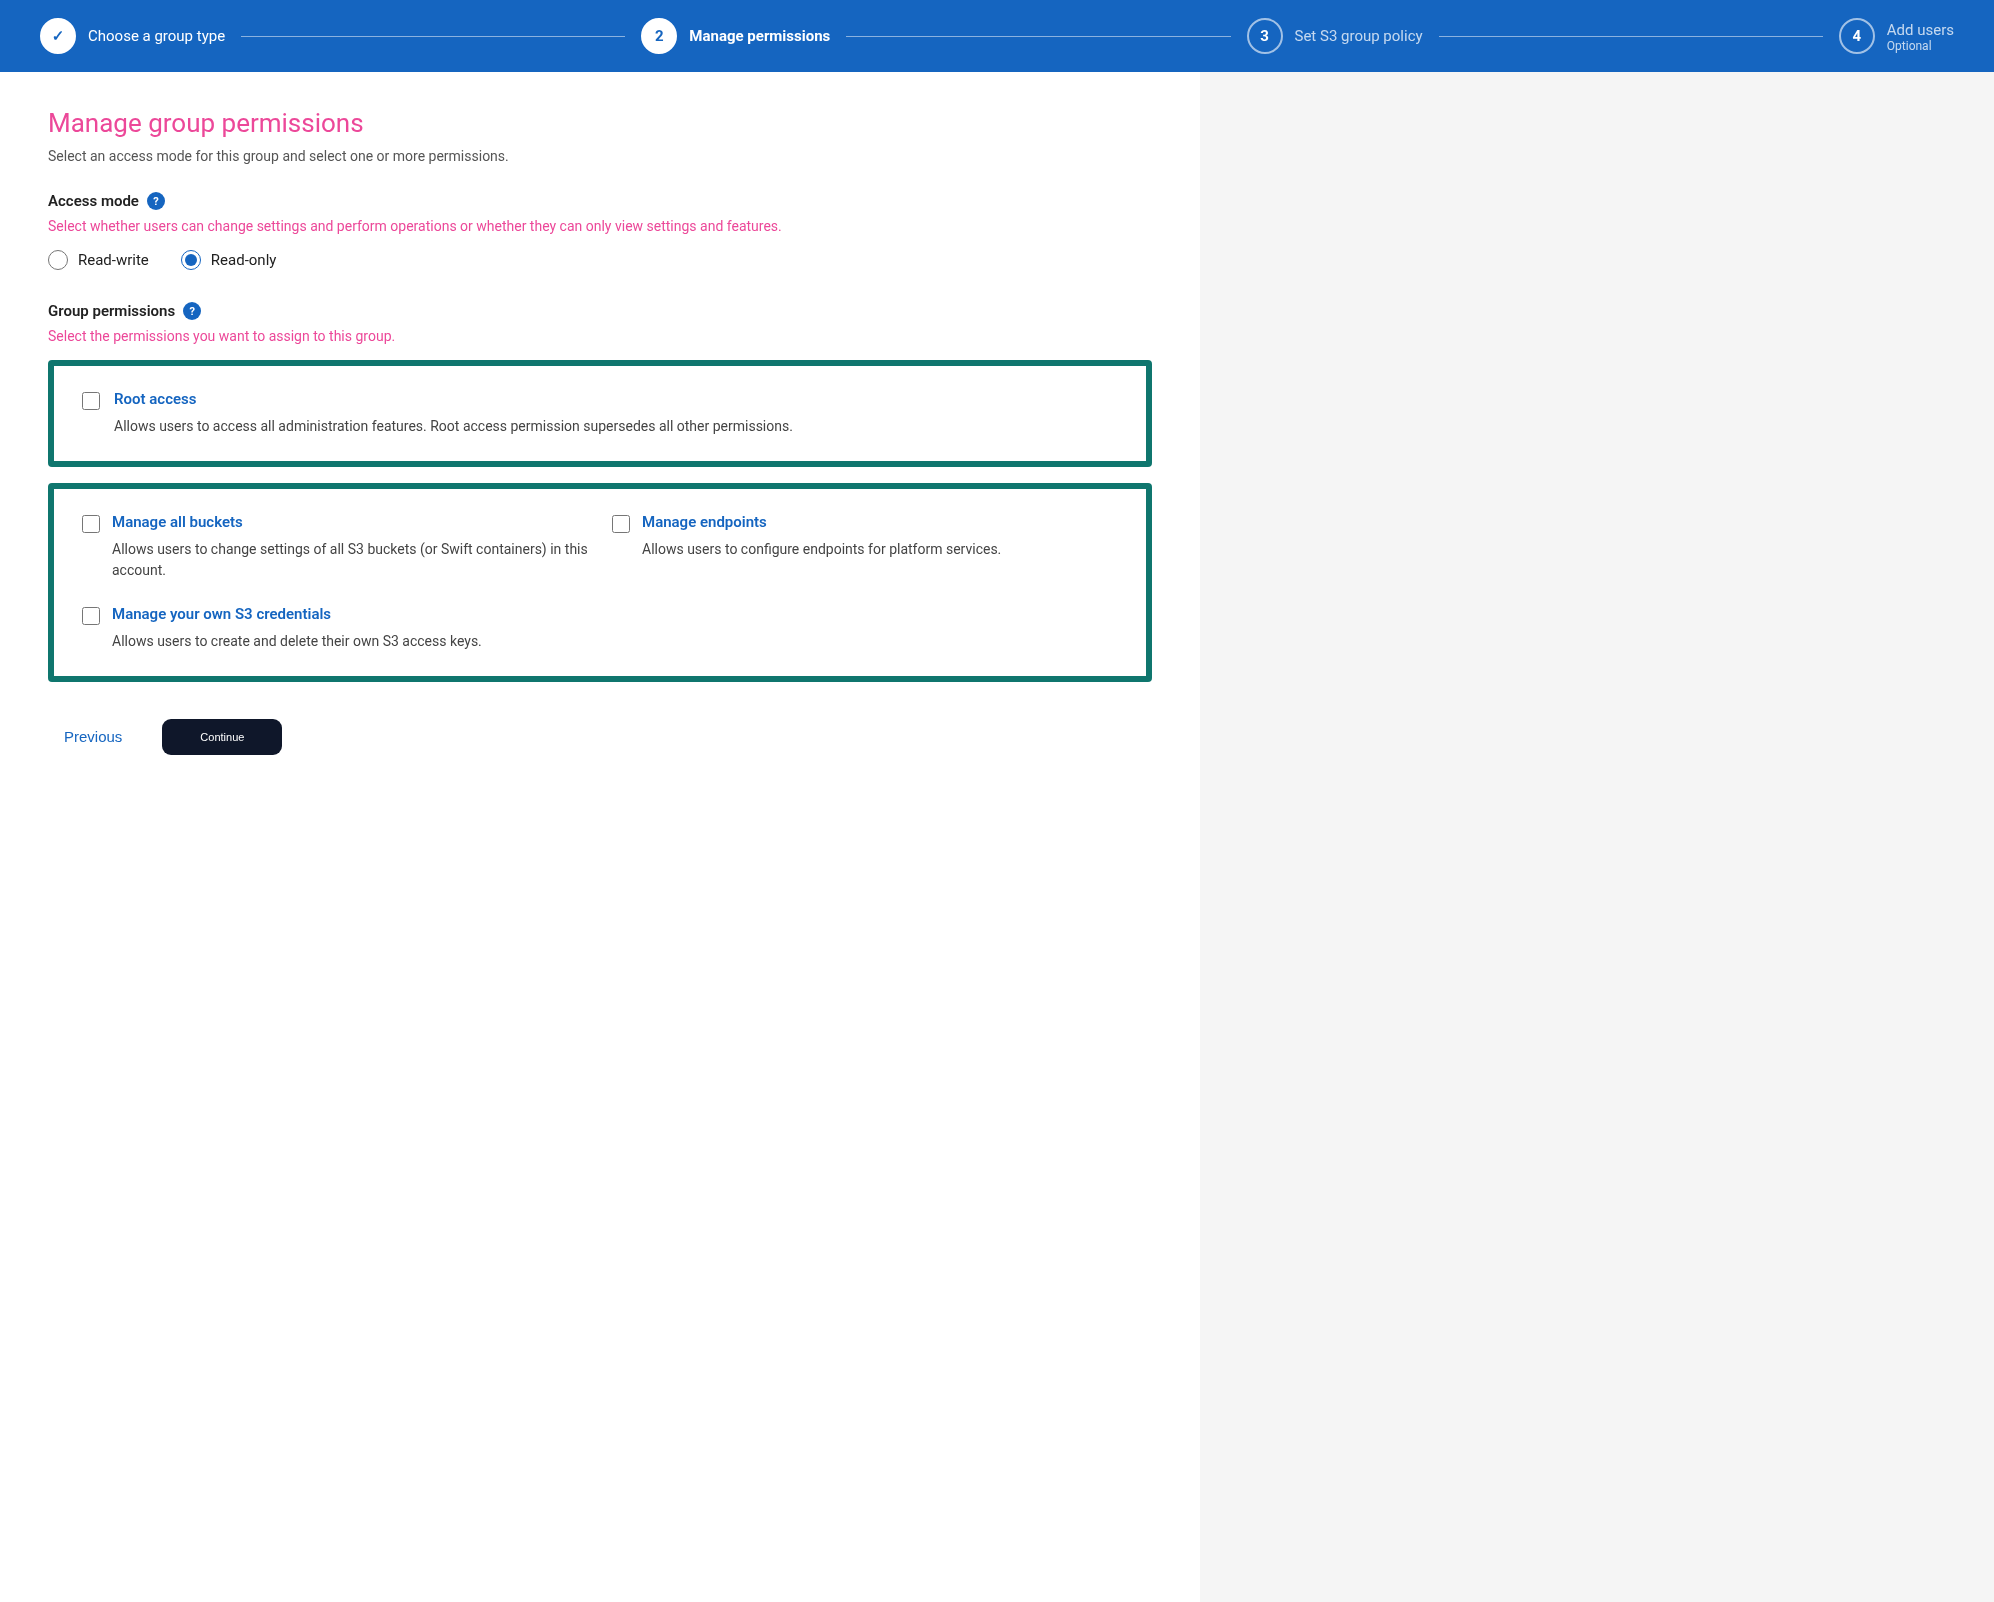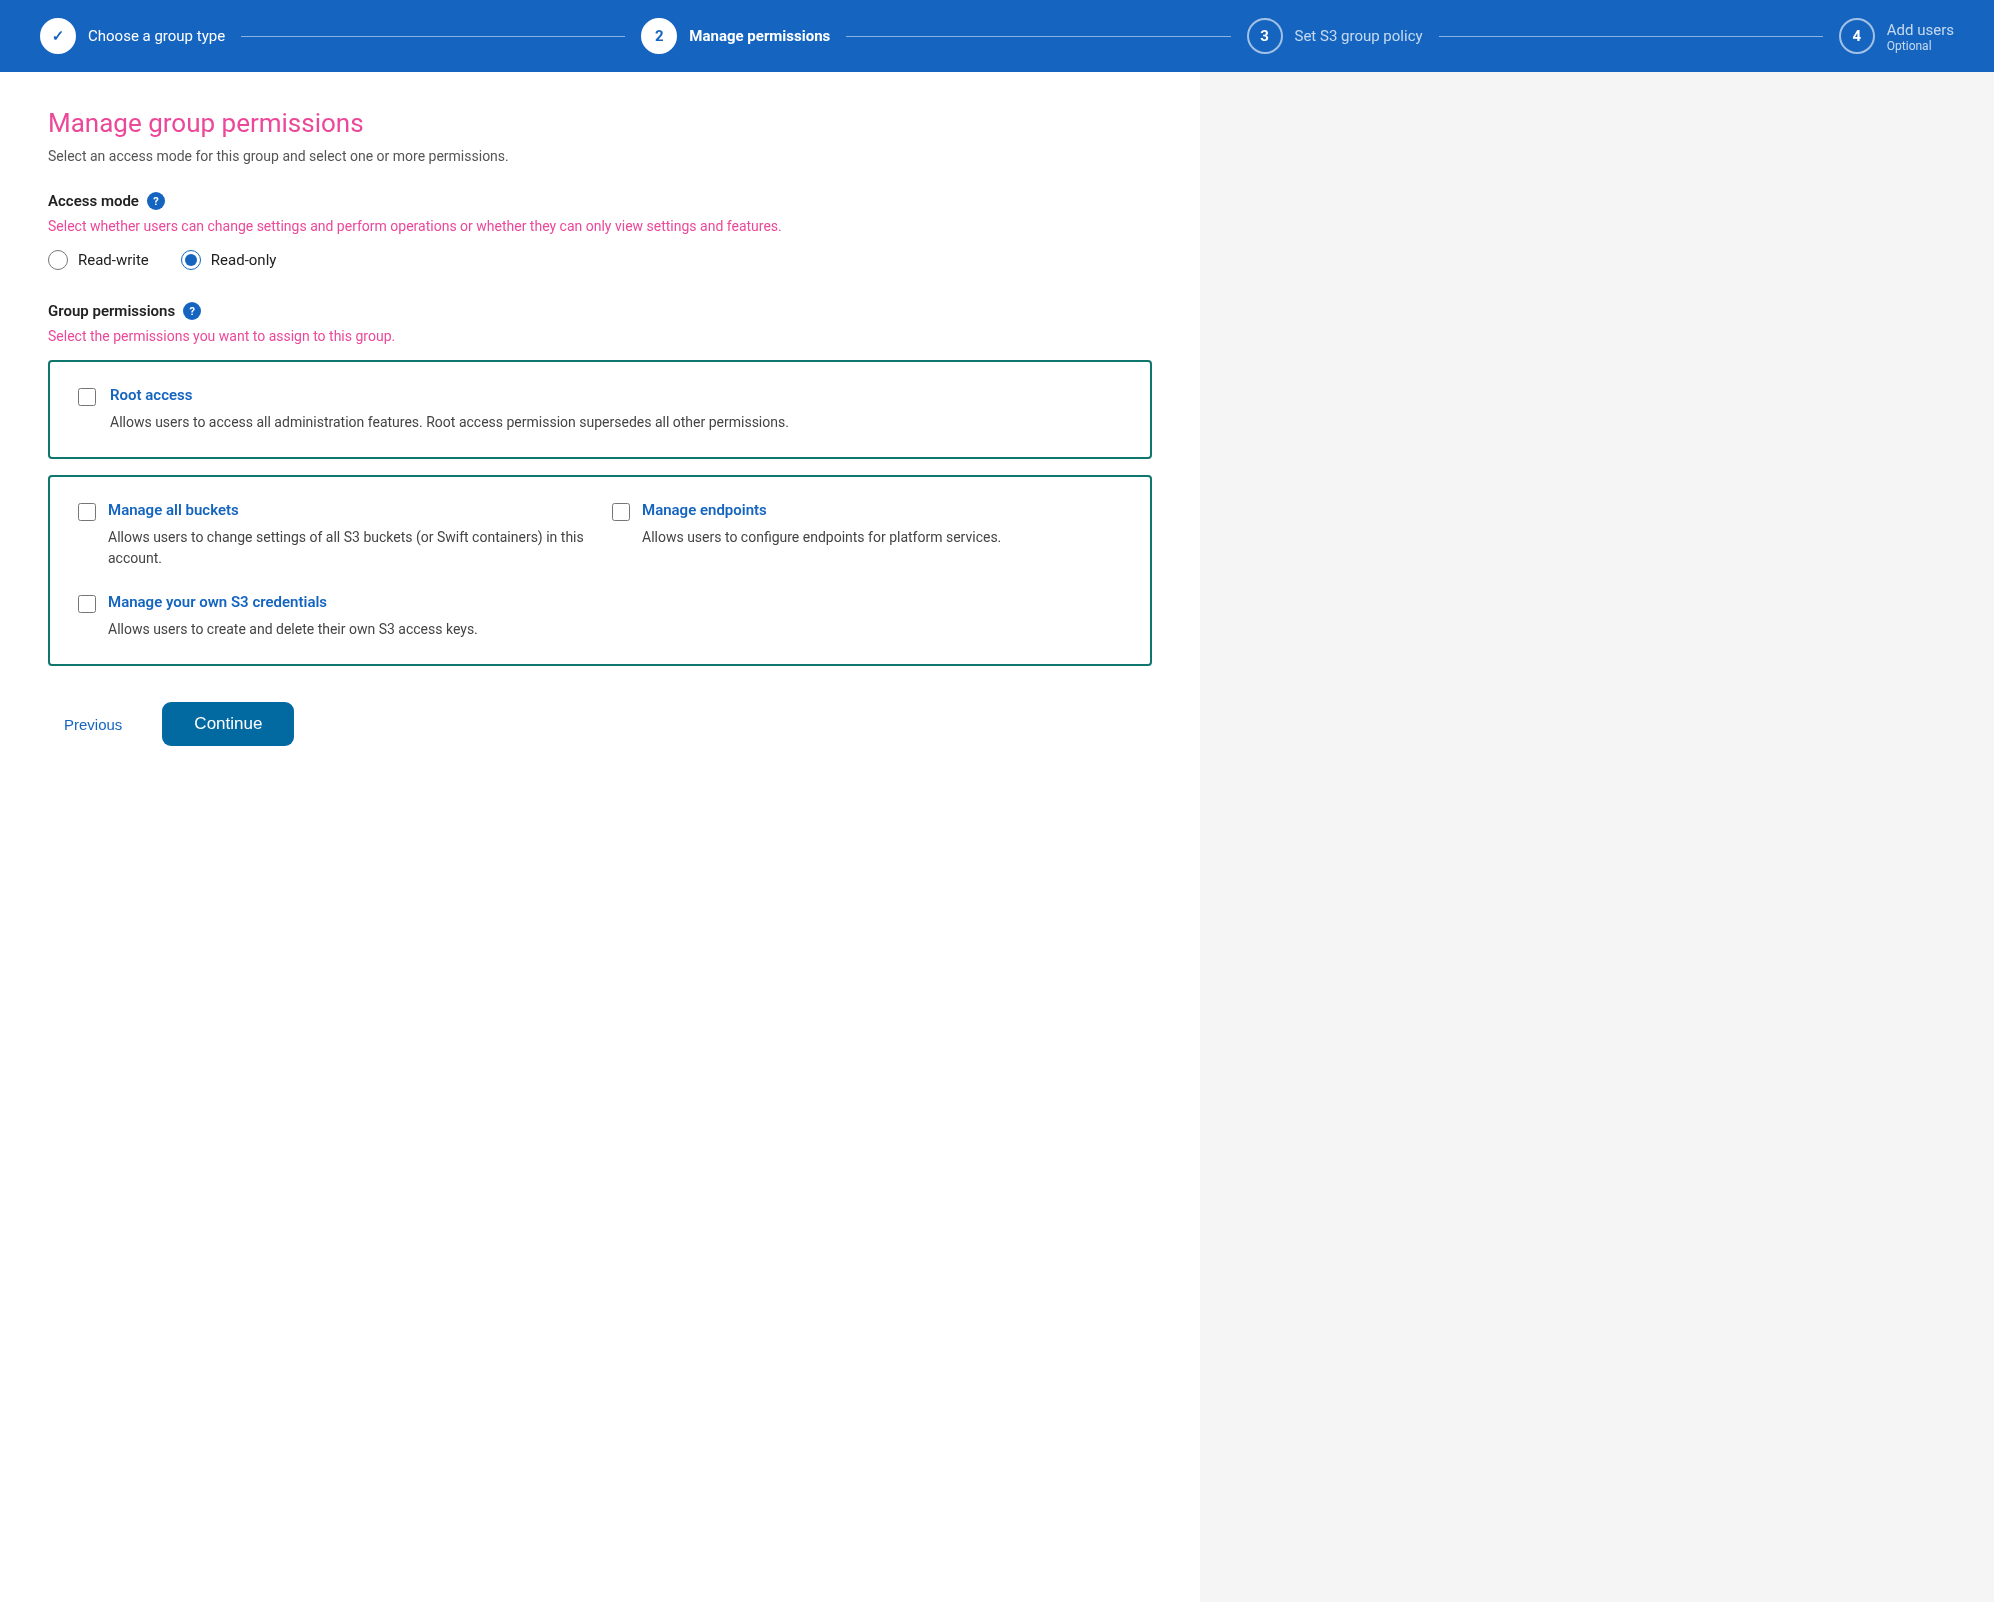--- a/index.html
+++ b/index.html
@@ -142,21 +142,21 @@
       cursor: pointer;
     }
 
     .radio-label {
       font-size: 15px;
       color: #212121;
     }
 
     
     .permission-box {
-      border: 2px solid #0f766e;
+      border: 6px solid #0f766e;
       border-radius: 4px;
       padding: 24px 28px;
       margin-bottom: 16px;
     }
 
     .permission-item {
       display: flex;
       align-items: flex-start;
       gap: 14px;
     }
@@ -211,25 +211,25 @@
       background: none;
       border: none;
       color: #1565c0;
       font-size: 15px;
       cursor: pointer;
       padding: 10px 16px;
       text-decoration: none;
     }
 
     .btn-continue {
-      background: #0369a1;
+      background: #0f172a;
       color: white;
       border: none;
       border-radius: 9px;
-      font-size: 17px;
+      font-size: 11px;
       font-weight: 500;
       padding: 12px 32px;
       cursor: pointer;
       min-width: 120px;
     }
 
     
     ::-webkit-scrollbar { width: 8px; }
     ::-webkit-scrollbar-track { background: #f0f0f0; }
     ::-webkit-scrollbar-thumb { background: #bbb; border-radius: 4px; }

